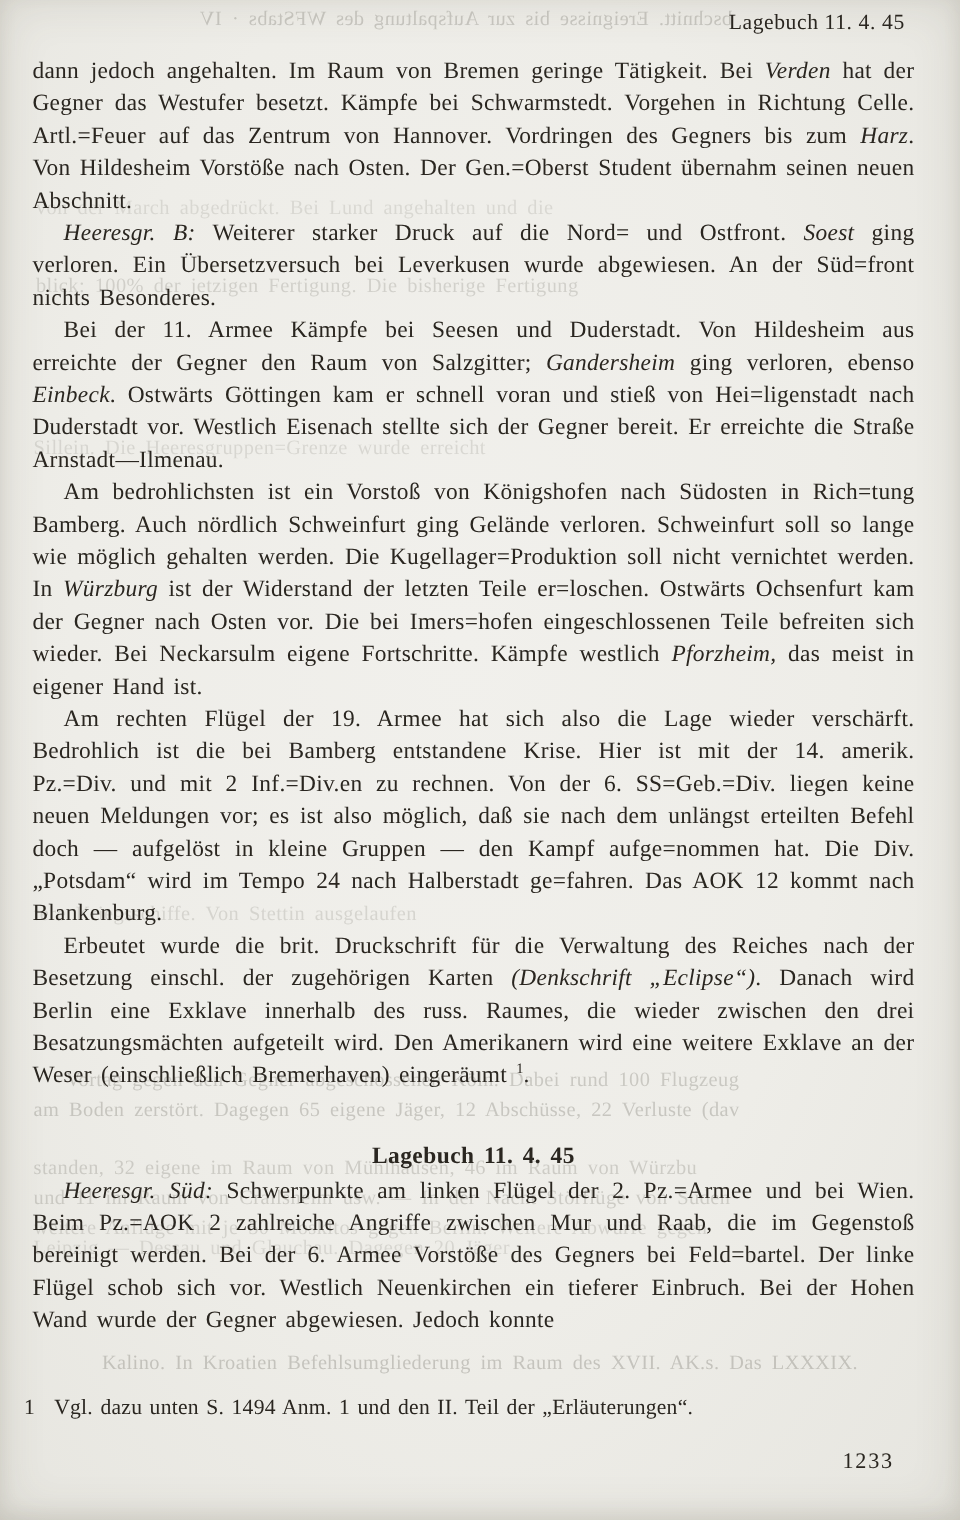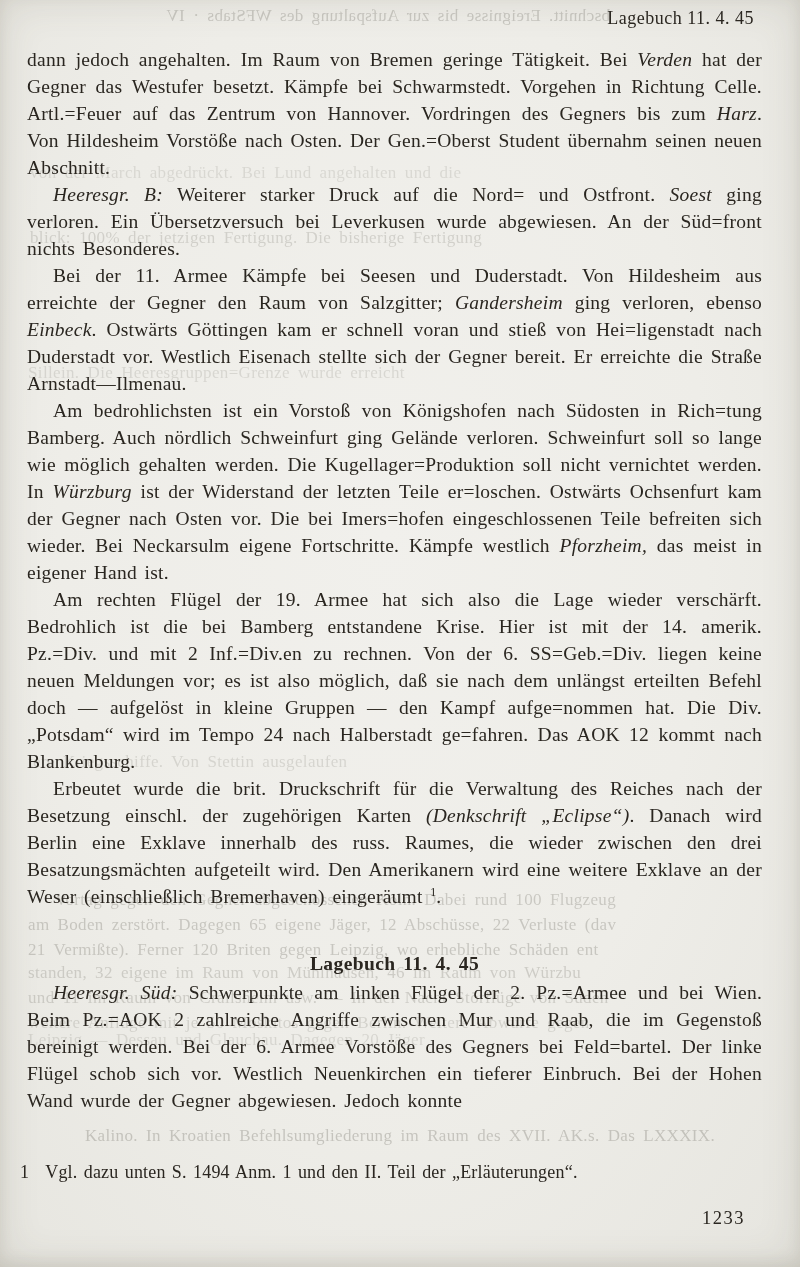--- a/index.html
+++ b/index.html
@@ -65,21 +65,20 @@
 <div class="page">
 
   <div class="ghost-layer">
     <span class="ghost g1 mirrored">bschnitt. Ereignisse bis zur Aufspaltung des WFStabs · IV</span>
     <span class="ghost g2">von der March abgedrückt. Bei Lund angehalten und die</span>
     <span class="ghost g3">blick: 100% der jetzigen Fertigung. Die bisherige Fertigung</span>
     <span class="ghost g5">tere Kriegsschiffe. Von Stettin ausgelaufen</span>
     <span class="ghost g4">Sillein. Die Heeresgruppen=Grenze wurde erreicht</span>
     <span class="ghost g6">Vortag gegen den Gegner abgeschossenen Köln. Dabei rund 100 Flugzeug</span>
     <span class="ghost g7">am Boden zerstört. Dagegen 65 eigene Jäger, 12 Abschüsse, 22 Verluste (dav</span>
-    <span class="ghost g8">21 Vermißte). Ferner 120 Briten gegen Leipzig, wo erhebliche Schäden ent</span>
     <span class="ghost g9">standen, 32 eigene im Raum von Mühlhausen, 46 im Raum von Würzbu</span>
     <span class="ghost g10">und 11 im Raum von Crailsheim usw. — In der Nacht Störflüge von Süden</span>
     <span class="ghost g11">weitere Anflüge mit je 50 Moskitos gegen Berlin. Weitere Abwürfe gegen</span>
     <span class="ghost g12">Leipzig — Dessau und Glauchau. Dagegen 20 Jäger</span>
     <span class="ghost g13">Kalino. In Kroatien Befehlsumgliederung im Raum des XVII. AK.s. Das LXXXIX.</span>
   </div>
 
   <div class="running-head">Lagebuch 11. 4. 45</div>
 
   <div class="body-text">

